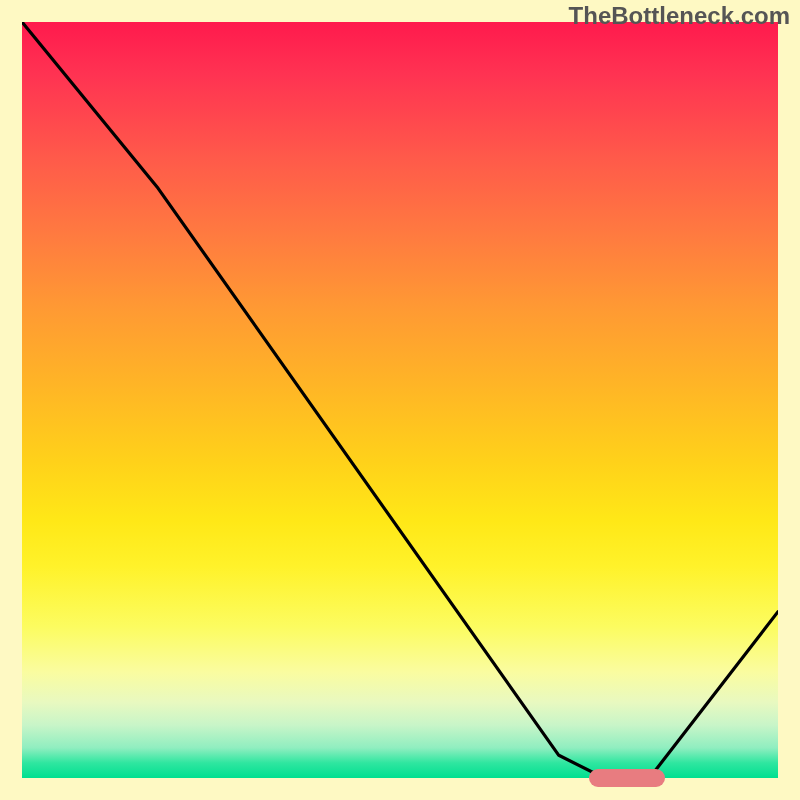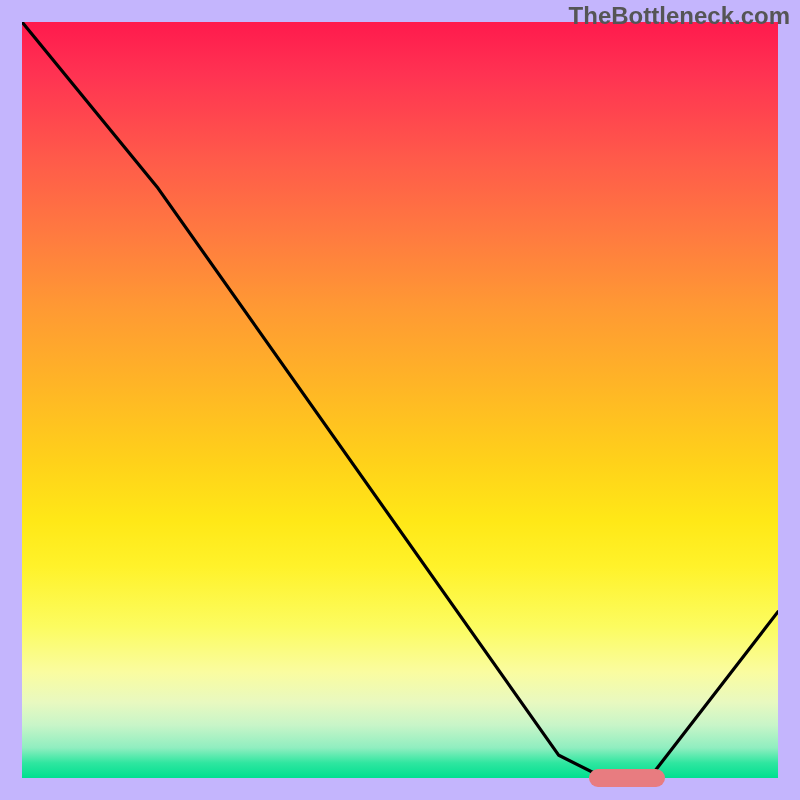--- a/index.html
+++ b/index.html
@@ -1,20 +1,20 @@
 <!DOCTYPE html>
 <html><head>
 <meta charset="utf-8">
 <style>
   * { margin: 0; padding: 0; box-sizing: border-box; }
   html, body { width: 800px; height: 800px; background: #fff; }
   .outer {
     width: 800px;
     height: 800px;
-    background: #c4b5fd;
+    background: #fef9c3;
     position: relative;
   }
   .watermark {
     position: absolute;
     top: 2px;
     right: 10px;
     color: #555;
     font-family: Arial, Helvetica, sans-serif;
     font-size: 24px;
     font-weight: bold;

